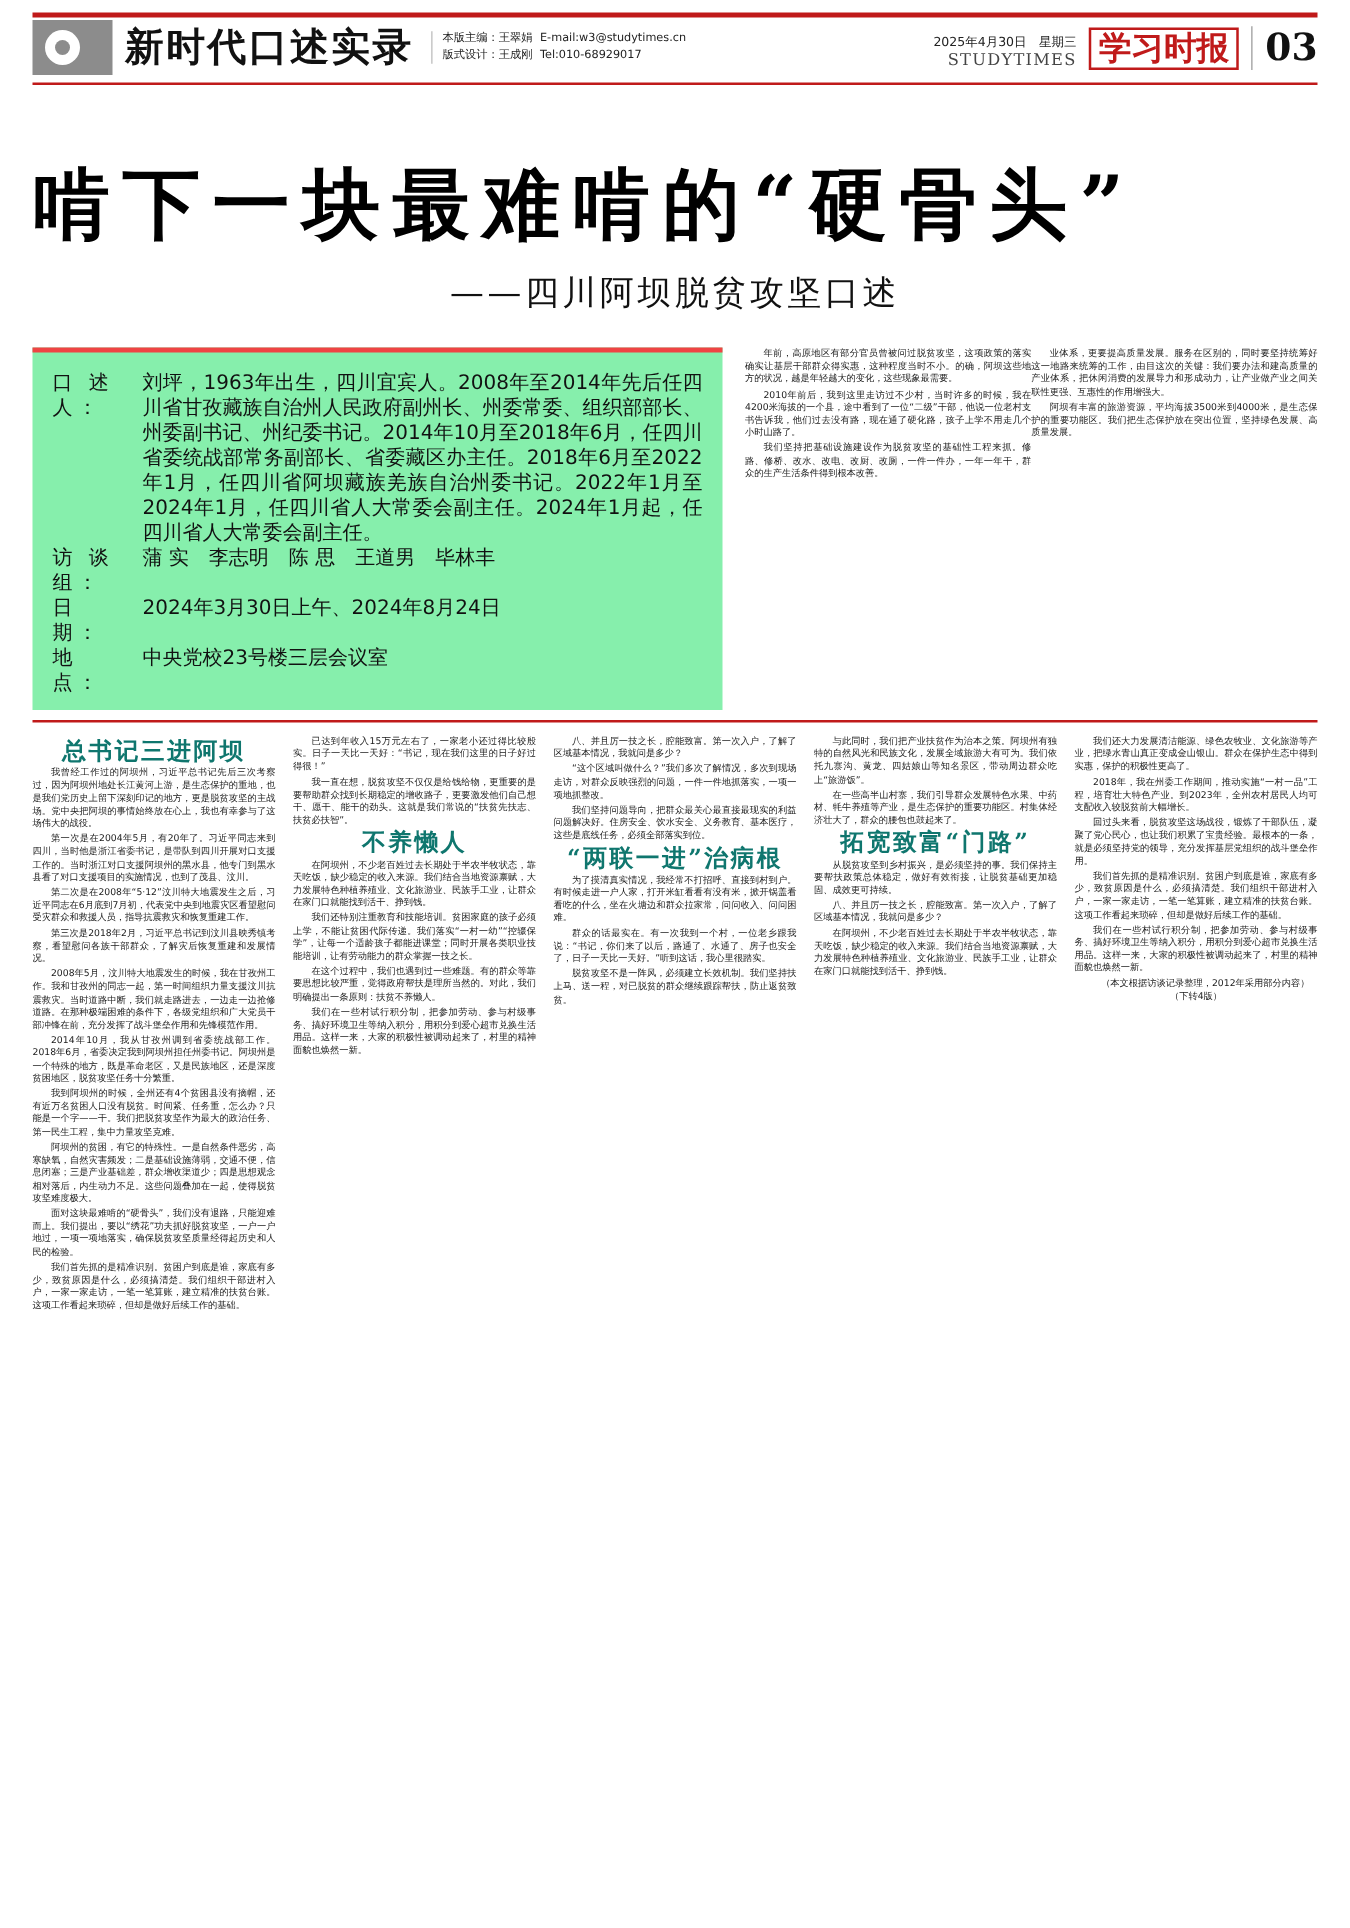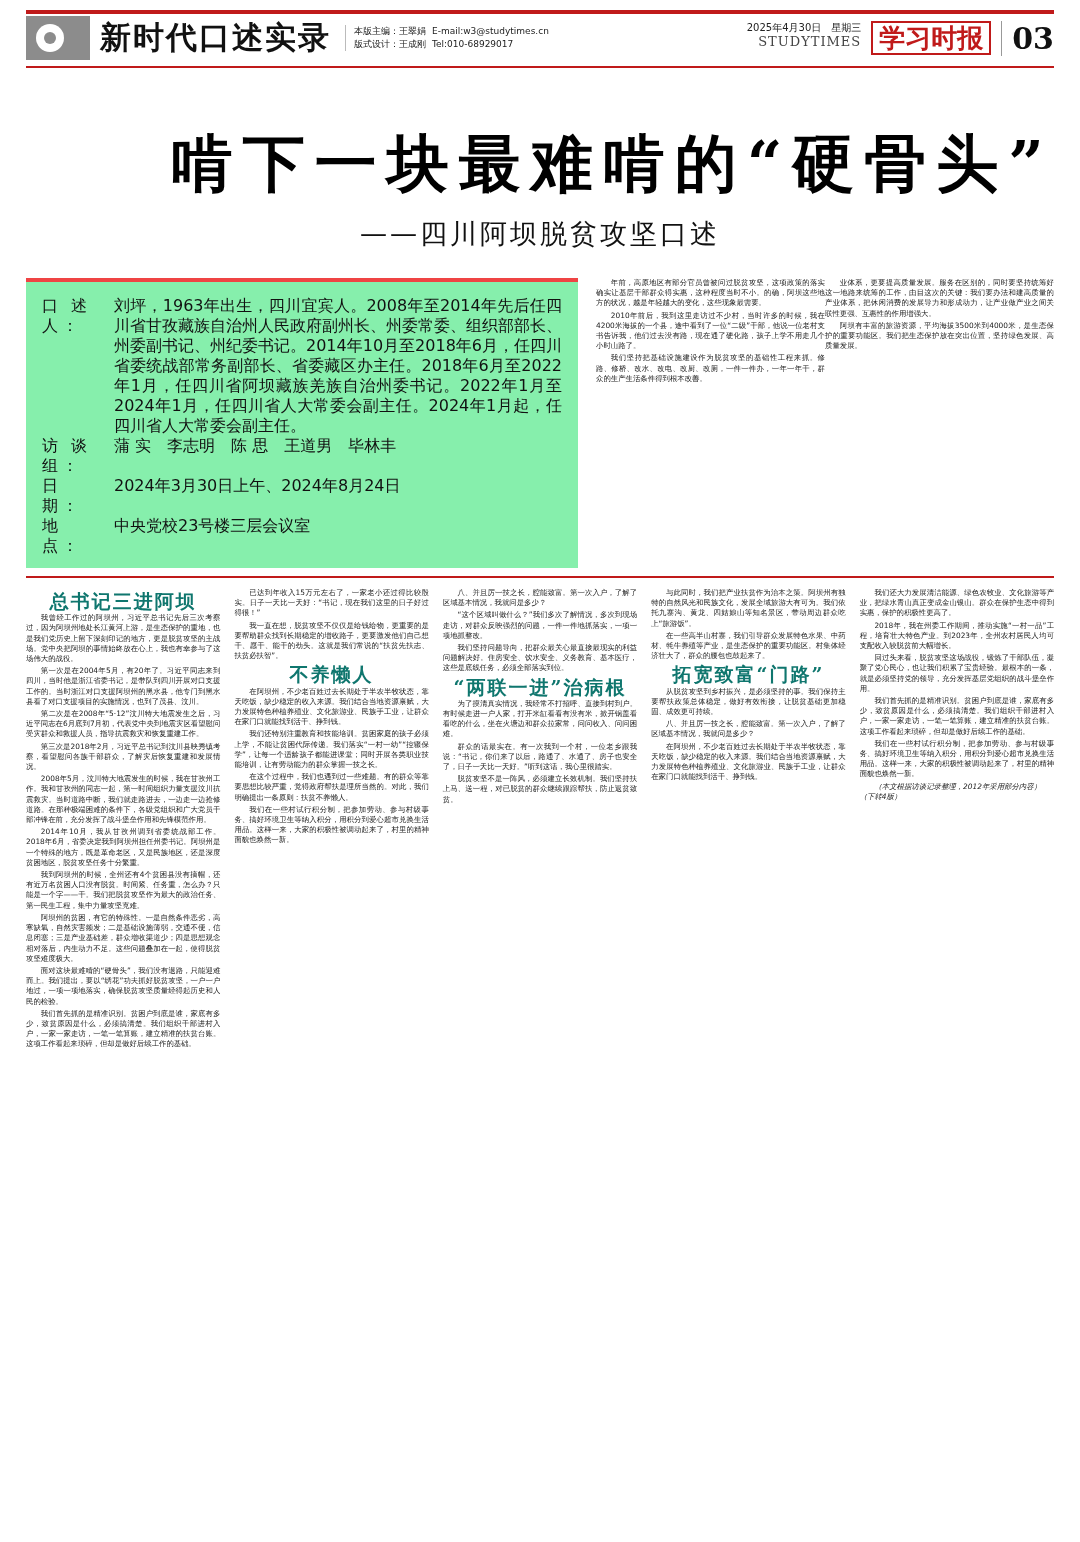--- a/index.html
+++ b/index.html
@@ -8,45 +8,45 @@
 
   
   .topline{height:4px;background:#c01a1a;margin:10px 0 0 0;}
   .masthead{display:flex;align-items:center;padding:2px 0 6px 0;border-bottom:2px solid #c01a1a;}
   .logo-mark{width:64px;height:44px;background:#8c8c8c;position:relative;flex:0 0 auto;margin-right:10px;}
   .logo-mark:before{content:"";position:absolute;left:10px;top:8px;width:28px;height:28px;border-radius:50%;background:#fff;}
   .logo-mark:after{content:"";position:absolute;left:18px;top:16px;width:12px;height:12px;border-radius:50%;background:#8c8c8c;}
   .section-title{font-family:"DejaVu Serif","Liberation Serif",serif;font-weight:bold;font-size:31px;letter-spacing:2px;color:#111;margin-right:14px;white-space:nowrap;}
   .staff{font-size:9px;line-height:13px;color:#222;border-left:1px solid #bbb;padding-left:8px;margin-right:6px;white-space:nowrap;}
   .contact{font-size:9px;line-height:13px;color:#222;white-space:nowrap;}
-  .mast-right{margin-left:auto;display:flex;align-items:flex-start;gap:10px;}
+  .mast-right{margin-left:auto;display:flex;align-items:flex-end;gap:10px;}
   .date-block{text-align:right;font-size:10px;line-height:14px;color:#222;}
   .brand-en{font-family:"DejaVu Serif","Liberation Serif",serif;font-size:13px;letter-spacing:1px;color:#444;}
   .brand-cn{font-family:"DejaVu Serif","Liberation Serif",serif;font-weight:bold;font-size:26px;color:#c01a1a;border:2px solid #c01a1a;padding:0 6px;line-height:30px;}
   .pagenum{font-family:"DejaVu Serif","Liberation Serif",serif;font-size:30px;font-weight:bold;color:#111;border-left:1px solid #999;padding-left:10px;}
 
   
-  .headline{text-align:right;font-family:"DejaVu Serif","Liberation Serif",serif;font-weight:bold;font-size:62px;letter-spacing:10px;margin:54px 0 10px 0;color:#000;}
+  .headline{text-align:left;font-family:"DejaVu Serif","Liberation Serif",serif;font-weight:bold;font-size:62px;letter-spacing:10px;margin:54px 0 10px 0;color:#000;}
   .subhead{text-align:center;font-family:"DejaVu Serif","Liberation Serif",serif;font-size:27px;letter-spacing:3px;color:#111;margin-bottom:26px;}
 
   
   .infowrap{display:flex;gap:18px;}
   .infobox{flex:0 0 520px;border-top:4px solid #ef4444;background:#86efac;padding:14px 16px 12px 16px;font-size:16px;line-height:20px;color:#111;}
   .inforow{display:flex;}
   .infolabel{flex:0 0 72px;letter-spacing:4px;}
   .infoval{flex:1;text-align:justify;}
 
   
   .cols{margin-top:10px;display:flex;gap:14px;align-items:flex-start;}
   .col{flex:1;font-size:7.4px;line-height:10.2px;text-align:justify;color:#1a1a1a;}
   .col p{margin:0 0 2px 0;text-indent:2em;}
   .subtitle{font-family:"DejaVu Serif","Liberation Serif",serif;font-weight:bold;font-size:19px;text-align:center;letter-spacing:2px;margin:8px 0 7px 0;color:#0f766e;}
   .rightcols{display:flex;flex:1;}
   .underline-red{border-bottom:2px solid #c01a1a;margin:8px 0 0 0;}
-  .tailnote{text-align:left;font-style:italic;}
+  .tailnote{text-align:center;}
 </style>
 </head>
 <body>
 
 <div class="page">
 
   <div class="topline"></div>
 
   <div class="masthead">
     <div class="logo-mark"></div>

